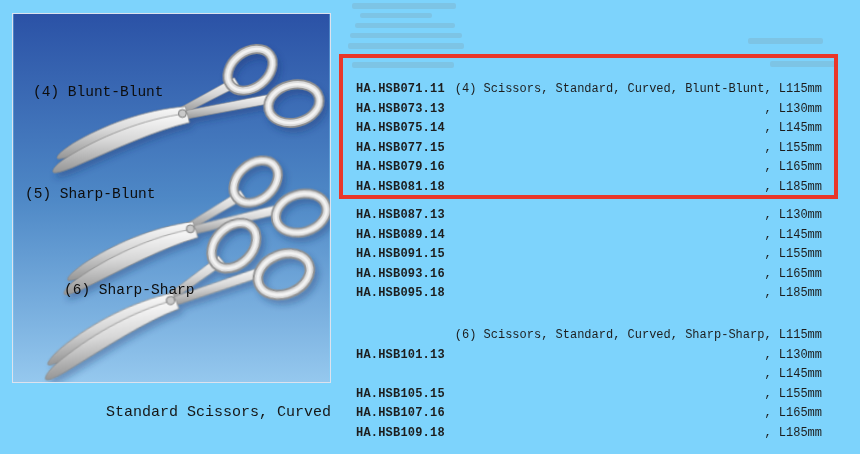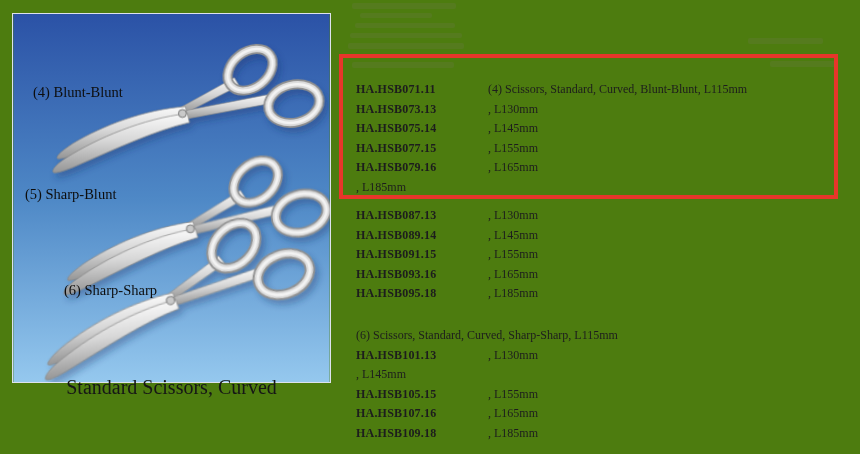--- a/index.html
+++ b/index.html
@@ -1,42 +1,42 @@
 <!DOCTYPE html>
 <html><head>
 <meta charset="utf-8">
 <style>
   html,body{margin:0;padding:0;background:#ffffff;}
   .stage{
-    position:relative;width:860px;height:454px;background:#4d7c0f;
-    font-family:Liberation Serif, serif;overflow:hidden;
+    position:relative;width:860px;height:454px;background:#7dd3fc;
+    font-family:Liberation Mono, monospace;overflow:hidden;
   }
   
   .photo{
     position:absolute;left:12px;top:13px;width:319px;height:370px;margin:0;
     border:1px solid #dde2ee;box-sizing:border-box;overflow:hidden;
   }
   .scene{position:absolute;left:0;top:0;width:100%;height:100%;display:block;}
   .lbl{position:absolute;font-size:14.5px;color:#0d0d0d;white-space:nowrap;}
   .lbl-1{left:20px;top:70px;}
   .lbl-2{left:12px;top:172px;}
   .lbl-3{left:20px;top:268px;margin-left:31px;}
   .caption{
-    position:absolute;left:12px;top:376px;width:319px;text-align:center;
-    font-size:20px;color:#161616;
+    position:absolute;left:12px;top:404px;width:319px;text-align:right;
+    font-size:15px;color:#161616;
   }
   
   .table{position:absolute;left:356px;top:0;width:466px;height:454px;}
   .group{position:absolute;left:0;width:100%;}
   .group-0{top:80px;}
   .group-1{top:206px;}
   .group-2{top:326px;}
   .row{display:flex;height:19.6px;line-height:19.6px;font-size:12px;color:#1d1d1d;}
   .code{font-weight:bold;width:132px;letter-spacing:0.2px;white-space:nowrap;}
-  .desc{flex:1;white-space:nowrap;}
+  .desc{flex:1;text-align:right;white-space:nowrap;}
   
   .redbox{
     position:absolute;left:339px;top:54px;width:499px;height:145px;
     border:4px solid #e8362a;box-sizing:border-box;pointer-events:none;
   }
   
   .ghost{position:absolute;background:rgba(130,120,112,0.16);border-radius:2px;}
   .gh-1{left:352px;top:3px;width:104px;height:6px;}
   .gh-2{left:360px;top:13px;width:72px;height:5px;}
   .gh-3{left:355px;top:23px;width:100px;height:5px;}
@@ -130,20 +130,21 @@
     <span class="code">HA.HSB077.15</span>
     <span class="desc">, L155mm</span>
   </div>
 
   <div class="row">
     <span class="code">HA.HSB079.16</span>
     <span class="desc">, L165mm</span>
   </div>
 
   <div class="row">
+    <span class="code">HA.HSB081.18</span>
     <span class="desc">, L185mm</span>
   </div>
 </div>
     <div class="group group-1">
 
   <div class="row">
     <span class="code">HA.HSB087.13</span>
     <span class="desc">, L130mm</span>
   </div>
 

